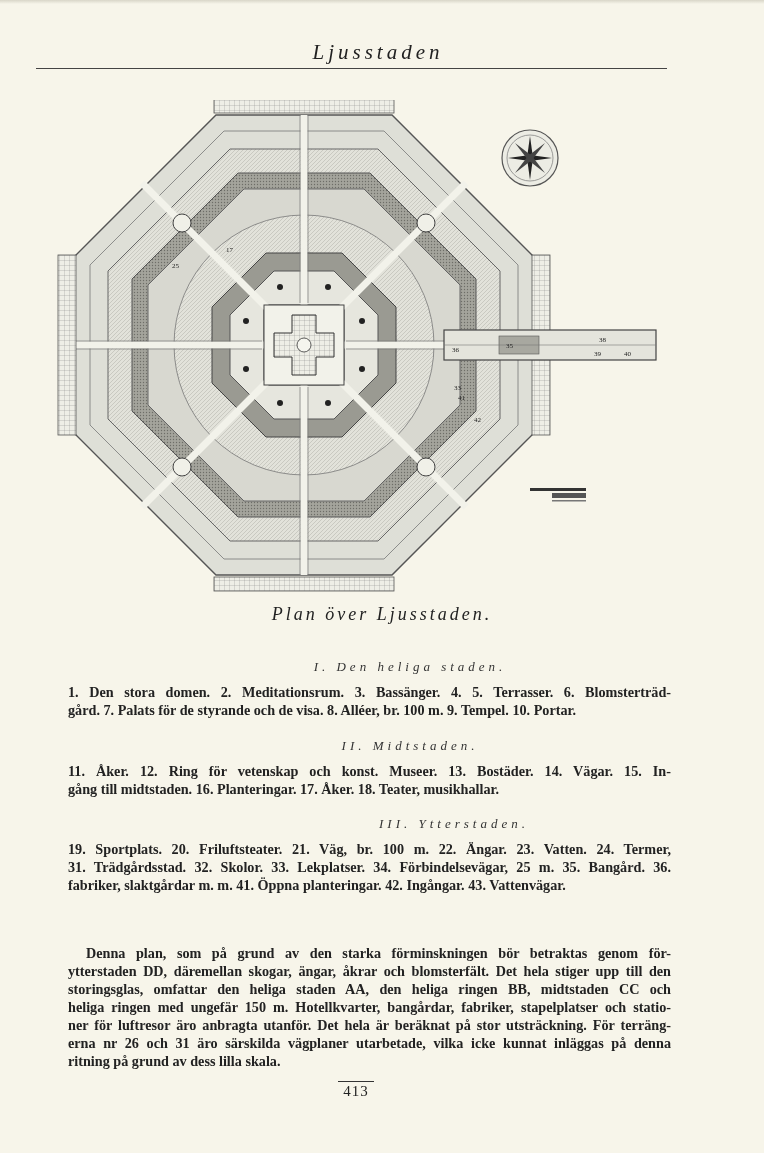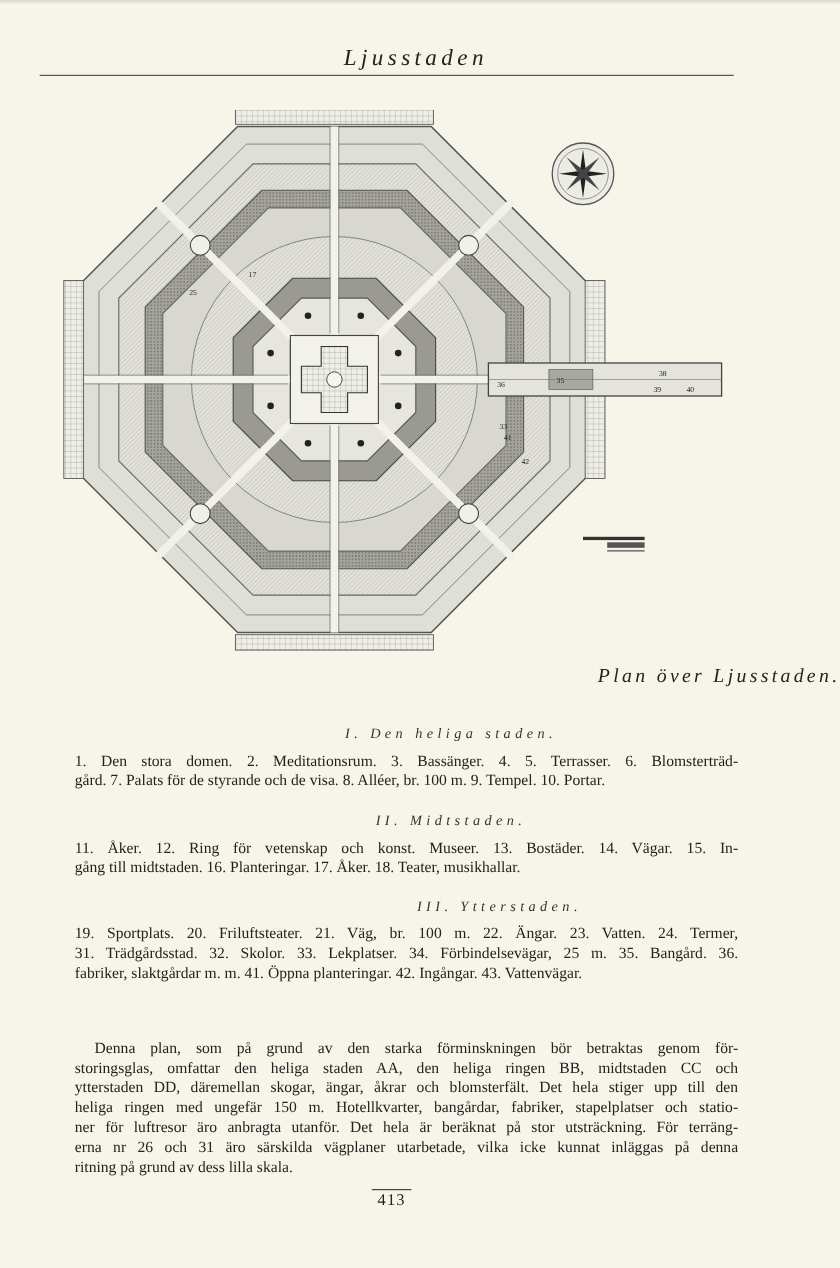--- a/index.html
+++ b/index.html
@@ -24,34 +24,35 @@
     }
     .head-rule {
       position: absolute; top: 68px; left: 36px; width: 631px; height: 0;
       border-top: 1.2px solid #444;
     }
     .plan-figure {
       position: absolute; left: 44px; top: 100px; width: 620px; height: 500px;
     }
     .plan-figure svg { width: 100%; height: 100%; display: block; }
     .figure-caption {
-      position: absolute; top: 604px; left: 0; width: 764px; text-align: right;
+      position: absolute; top: 604px; left: 0; width: 764px; text-align: center;
       font-family: "Liberation Serif", serif;
       font-style: italic; font-size: 18px; letter-spacing: 3px; color: #222;
     }
     .section-heading {
       position: absolute; left: 0; width: 764px; text-align: center;
       font-family: "Liberation Serif", serif;
       font-style: italic; font-size: 13px; letter-spacing: 4px; color: #333; padding-left: 28px;
     }
     .para {
       position: absolute; left: 68px; width: 603px;
       font-family: "Liberation Serif", serif;
       font-size: 14.2px; line-height: 18px; text-align: justify;
       color: #222;
+      font-weight: bold;
     }
     .para .line { display: block; text-align: justify; text-align-last: justify; white-space: nowrap; }
     .para .line.last { text-align-last: left; }
     .footer-rule {
       position: absolute; top: 1081px; left: 338px; width: 36px; border-top: 1px solid #333;
     }
     .page-number {
       position: absolute; top: 1083px; left: 0; width: 712px; text-align: center;
       font-family: "Liberation Serif", serif; font-size: 15px; letter-spacing: 1px; color: #222;
     }
@@ -200,22 +201,22 @@
 
 <div class="section-heading" style="top:816px;margin-left:44px;">III. Ytterstaden.</div>
 <div class="para" style="top:840px;">
   <span class="line">19. Sportplats. 20. Friluftsteater. 21. Väg, br. 100 m. 22. Ängar. 23. Vatten. 24. Termer,</span>
   <span class="line">31. Trädgårdsstad. 32. Skolor. 33. Lekplatser. 34. Förbindelsevägar, 25 m. 35. Bangård. 36.</span>
   <span class="line last">fabriker, slaktgårdar m. m. 41. Öppna planteringar. 42. Ingångar. 43. Vattenvägar.</span>
 </div>
 
 <div class="para" style="top:944px; text-indent:0;">
   <span class="line" style="padding-left:18px; box-sizing:border-box;">Denna plan, som på grund av den starka förminskningen bör betraktas genom för-</span>
+  <span class="line">ytterstaden DD, däremellan skogar, ängar, åkrar och blomsterfält. Det hela stiger upp till den</span>
   <span class="line">storingsglas, omfattar den heliga staden AA, den heliga ringen BB, midtstaden CC och</span>
-  <span class="line">ytterstaden DD, däremellan skogar, ängar, åkrar och blomsterfält. Det hela stiger upp till den</span>
   <span class="line">heliga ringen med ungefär 150 m. Hotellkvarter, bangårdar, fabriker, stapelplatser och statio-</span>
   <span class="line">ner för luftresor äro anbragta utanför. Det hela är beräknat på stor utsträckning. För terräng-</span>
   <span class="line">erna nr 26 och 31 äro särskilda vägplaner utarbetade, vilka icke kunnat inläggas på denna</span>
   <span class="line last">ritning på grund av dess lilla skala.</span>
 </div>
 
 <div class="footer-rule"></div>
 <div class="page-number">413</div>
 
 </body></html>

